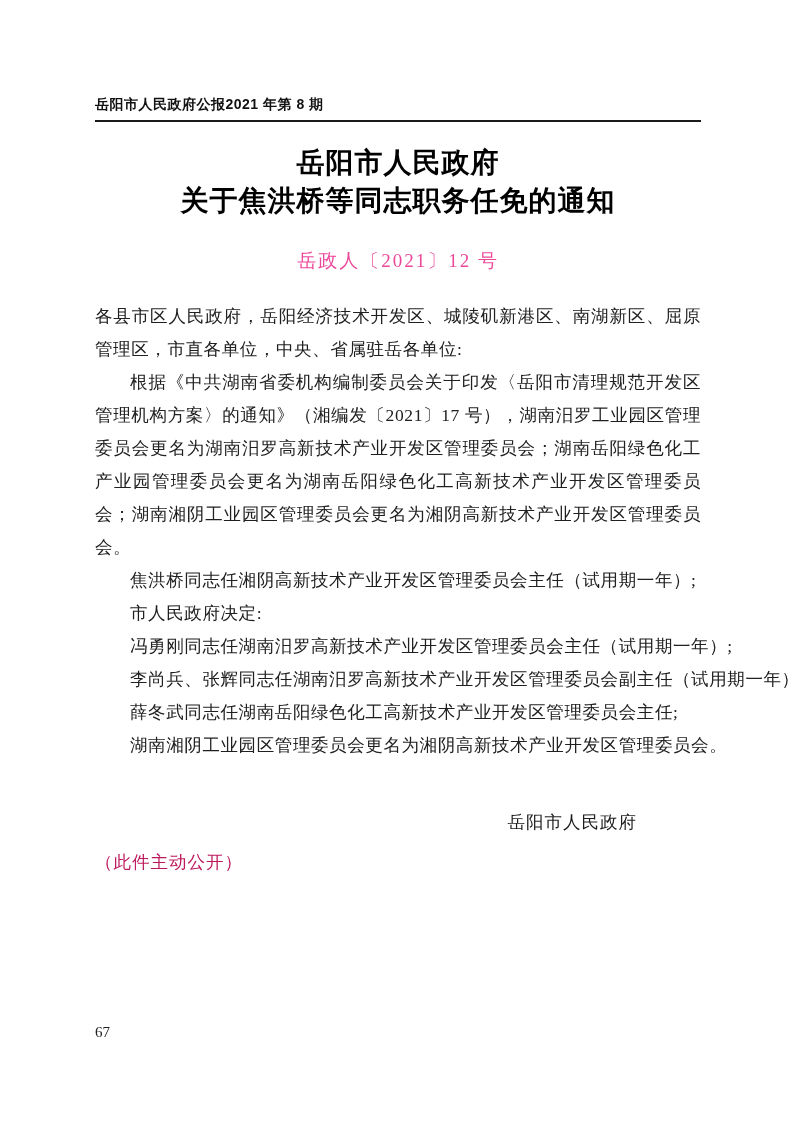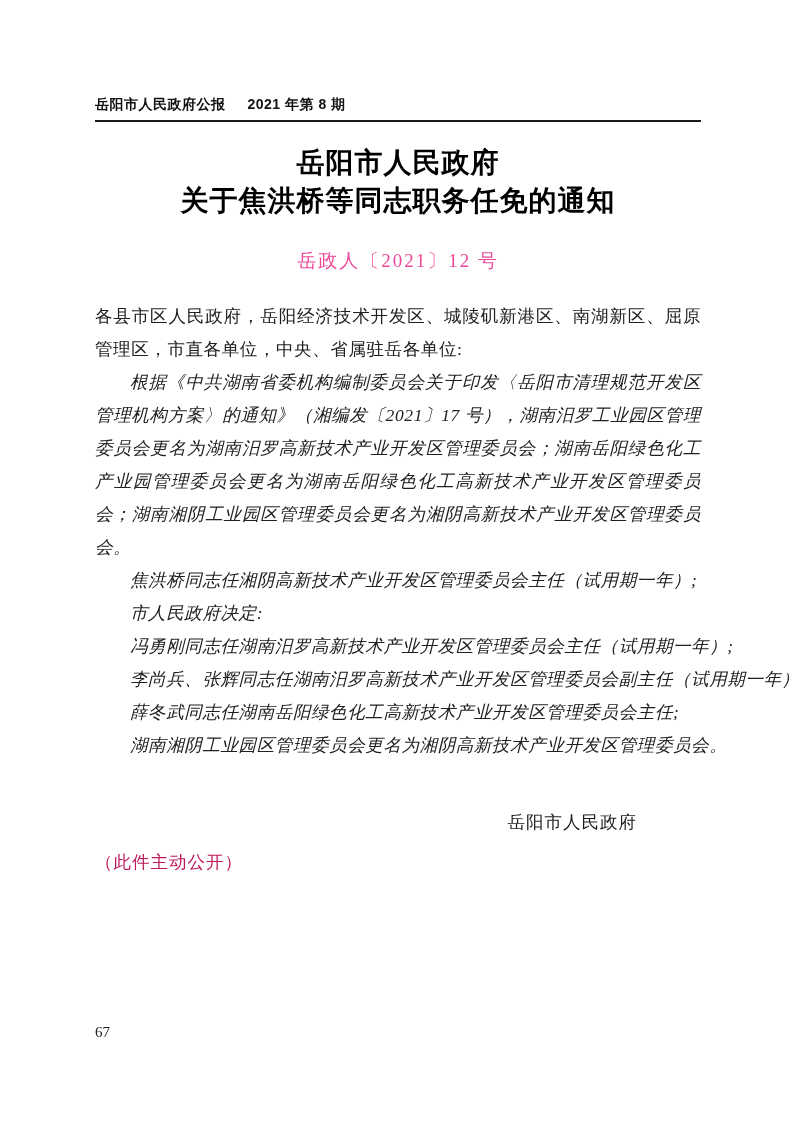--- a/index.html
+++ b/index.html
@@ -21,21 +21,21 @@
   }
   
   .running-head {
     font-family: "Liberation Sans", "DejaVu Sans", sans-serif;
     font-size: 14px;
     line-height: 20px;
     color: #111;
     white-space: nowrap;
   }
   .gazette-name { font-weight: 700; letter-spacing: 0.5px; }
-  .gazette-issue { font-weight: 600; margin-left: 22px; letter-spacing: 0.5px; }
+  .gazette-issue { font-weight: 600; margin-left: 0; letter-spacing: 0.5px; }
   .head-rule {
     margin-top: 6px;
     height: 0;
     border-top: 2px solid #1a1a1a;
     width: 100%;
   }
   
   .title-block { margin-top: 22px; }
   .doc-title {
     font-size: 28px;
@@ -57,21 +57,21 @@
   .doc-body { margin-top: 22px; }
   .para {
     margin: 0;
     font-size: 17.5px;
     line-height: 33px;
     letter-spacing: 0.6px;
     text-align: justify;
     text-justify: inter-ideograph;
     color: #202020;
   }
-  .para.indent { text-indent: 2em; font-style: italic; }
+  .para.indent { text-indent: 2em; }
   .para.nowrap { white-space: nowrap; text-align: left; }
   
   .signature-block { margin-top: 44px; text-align: right; }
   .signer {
     font-size: 17.5px;
     line-height: 33px;
     letter-spacing: 1px;
     padding-right: 64px;
   }
   .sign-date {

